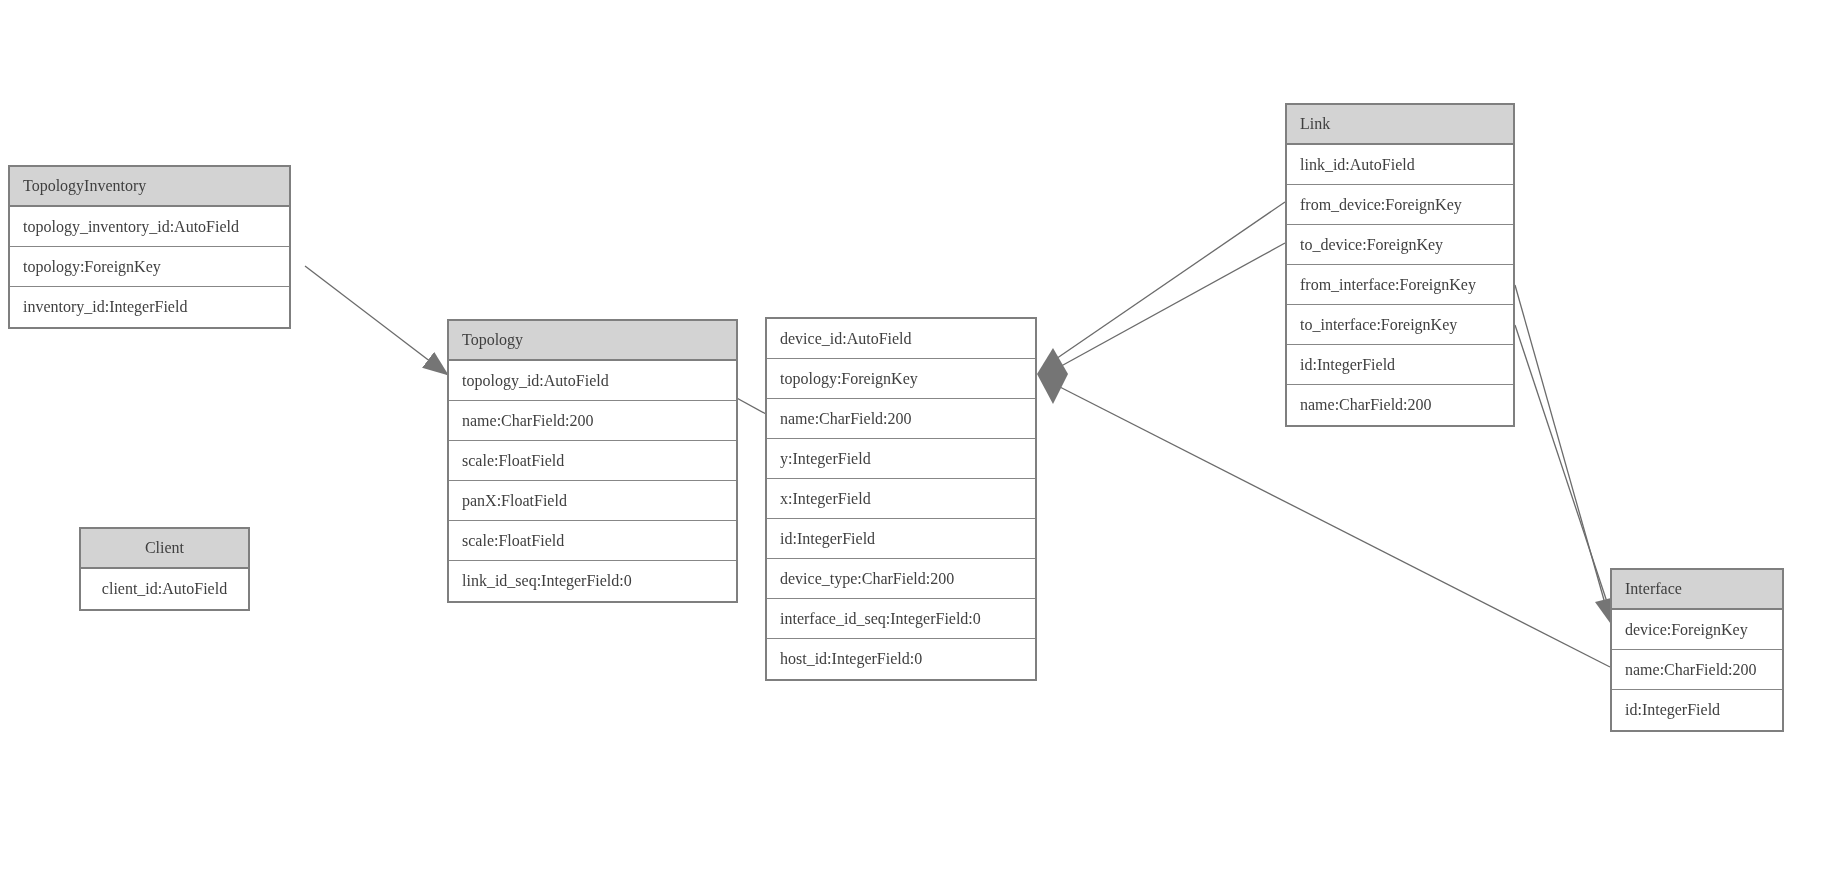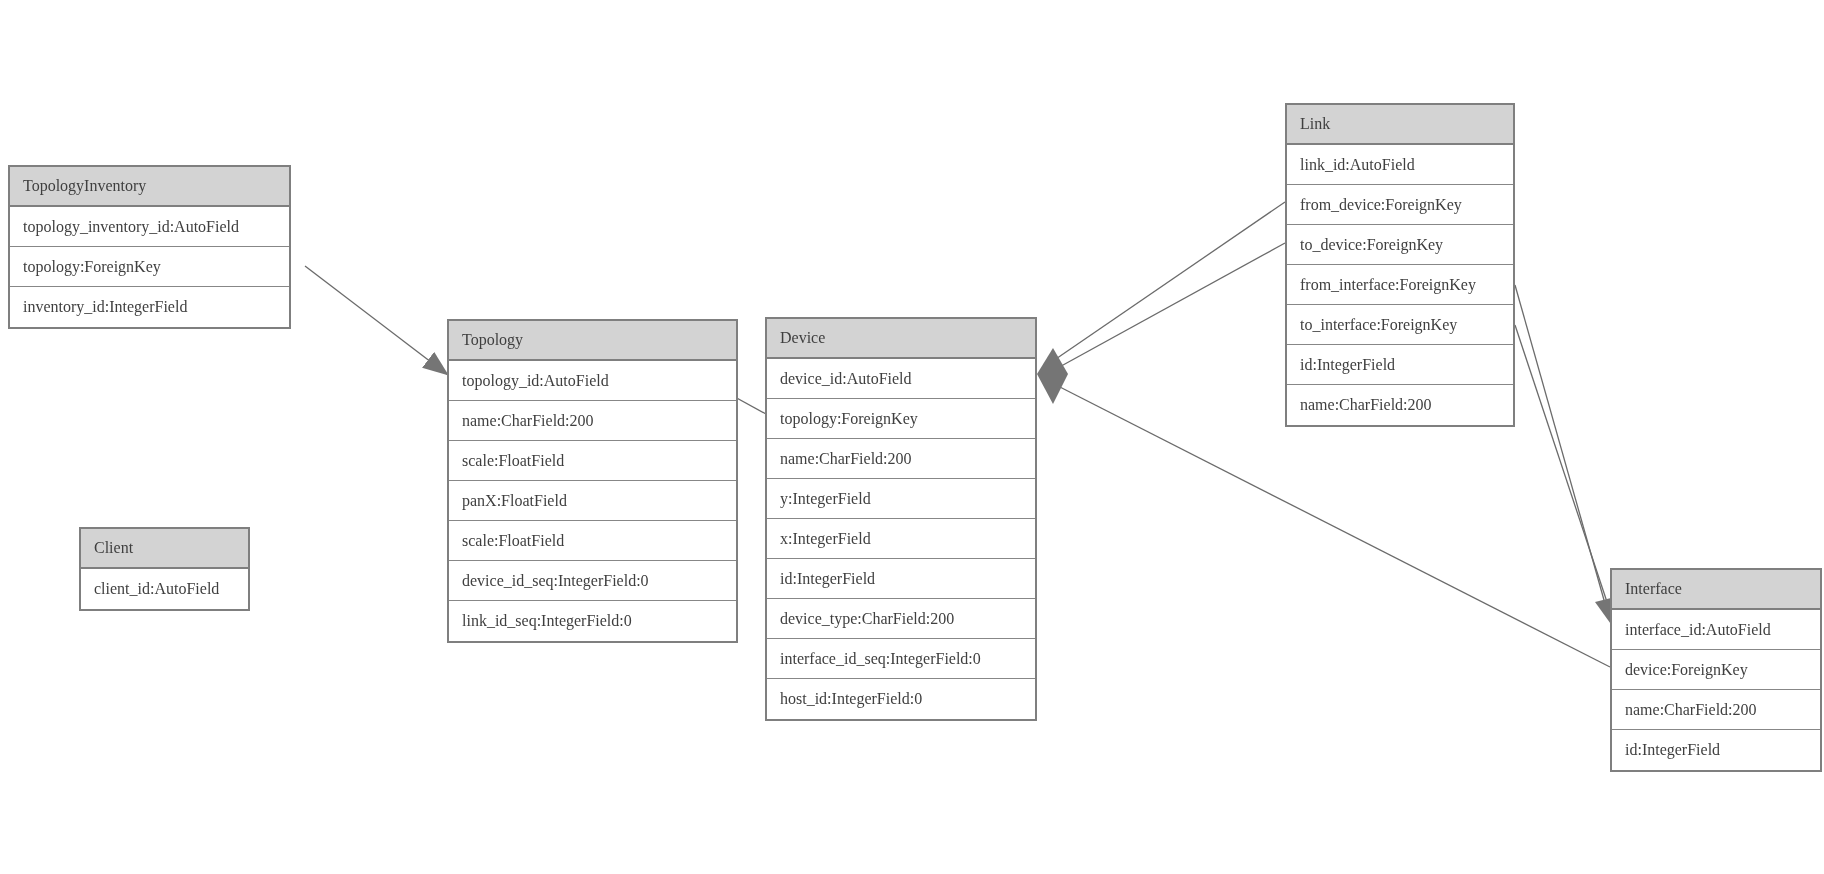--- a/index.html
+++ b/index.html
@@ -97,32 +97,30 @@
         </div>
   </div>
       <div class="entity" style="left: 447px; top: 319px; width: 291px; font-family: Liberation Serif, serif;">
     <div class="entity-header">Topology</div>
     <div class="entity-rows">
           <div class="entity-row">topology_id:AutoField</div>
           <div class="entity-row">name:CharField:200</div>
           <div class="entity-row">scale:FloatField</div>
           <div class="entity-row">panX:FloatField</div>
           <div class="entity-row">scale:FloatField</div>
-          <div class="entity-row">device_id_seq:IntegerField:0</div>
           <div class="entity-row">link_id_seq:IntegerField:0</div>
         </div>
   </div>
-      <div class="entity" style="left: 79px; top: 527px; width: 171px;">
+      <div class="entity" style="left: 79px; top: 527px; width: 171px; text-align: center;">
     <div class="entity-header">Client</div>
     <div class="entity-rows">
           <div class="entity-row">client_id:AutoField</div>
         </div>
   </div>
       <div class="entity" style="left: 765px; top: 317px; width: 272px;">
-    <div class="entity-header">Device</div>
     <div class="entity-rows">
           <div class="entity-row">device_id:AutoField</div>
           <div class="entity-row">topology:ForeignKey</div>
           <div class="entity-row">name:CharField:200</div>
           <div class="entity-row">y:IntegerField</div>
           <div class="entity-row">x:IntegerField</div>
           <div class="entity-row">id:IntegerField</div>
           <div class="entity-row">device_type:CharField:200</div>
           <div class="entity-row">interface_id_seq:IntegerField:0</div>
           <div class="entity-row">host_id:IntegerField:0</div>
@@ -133,23 +131,22 @@
     <div class="entity-rows">
           <div class="entity-row">link_id:AutoField</div>
           <div class="entity-row">from_device:ForeignKey</div>
           <div class="entity-row">to_device:ForeignKey</div>
           <div class="entity-row">from_interface:ForeignKey</div>
           <div class="entity-row">to_interface:ForeignKey</div>
           <div class="entity-row">id:IntegerField</div>
           <div class="entity-row">name:CharField:200</div>
         </div>
   </div>
-      <div class="entity" style="left: 1610px; top: 568px; width: 212px;">
+      <div class="entity" style="left: 1610px; top: 568px; width: 174px;">
     <div class="entity-header">Interface</div>
     <div class="entity-rows">
-          <div class="entity-row">interface_id:AutoField</div>
           <div class="entity-row">device:ForeignKey</div>
           <div class="entity-row">name:CharField:200</div>
           <div class="entity-row">id:IntegerField</div>
         </div>
   </div>
     </div>
 </div>
 
 </body></html>

